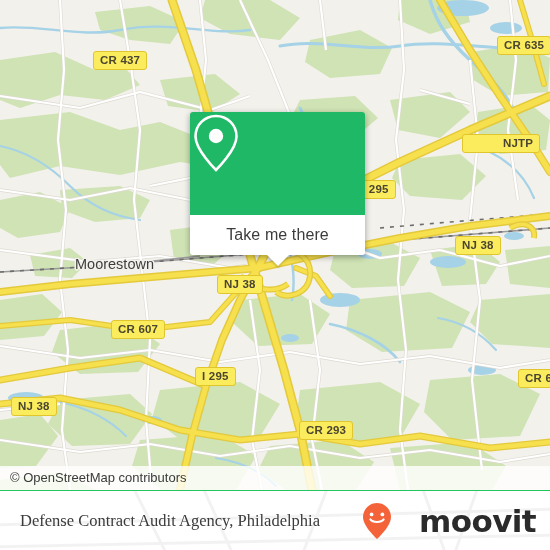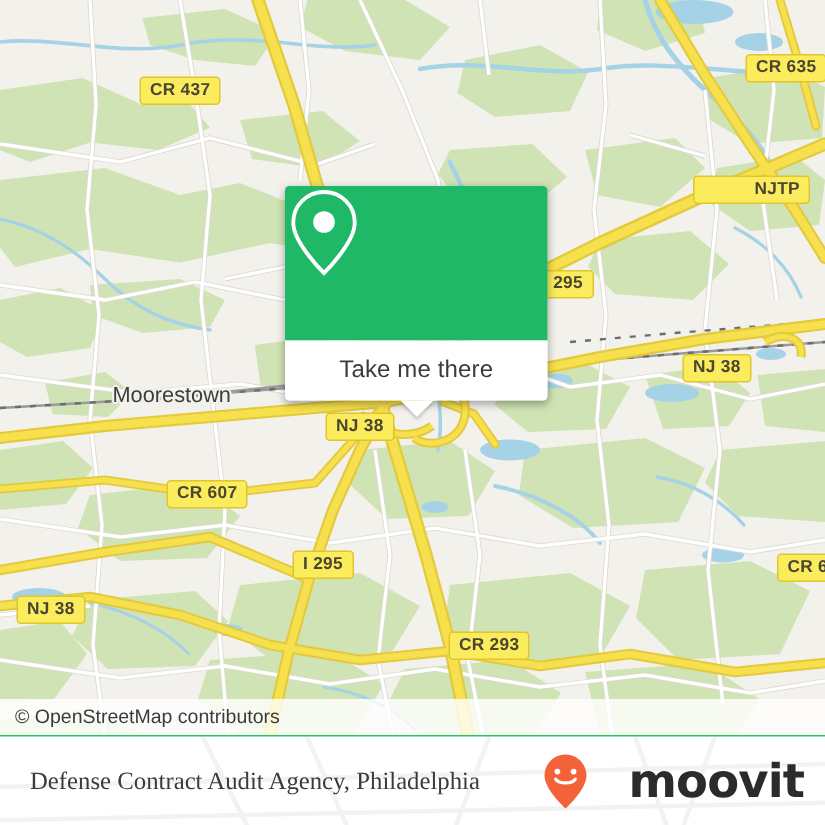--- a/index.html
+++ b/index.html
@@ -36,21 +36,21 @@
     font-size:14.5px;
     font-family:Liberation Sans, sans-serif;
     white-space:nowrap;
     text-shadow:
       1.5px 0 #f3f1ec, -1.5px 0 #f3f1ec, 0 1.5px #f3f1ec, 0 -1.5px #f3f1ec,
       1px 1px #f3f1ec, -1px -1px #f3f1ec, 1px -1px #f3f1ec, -1px 1px #f3f1ec;
   }
 
   
   #popup{
-    position:absolute;left:190px;top:124px;width:175px;
+    position:absolute;left:190px;top:112px;width:175px;
     border-radius:3px;
     box-shadow:0 2px 6px rgba(0,0,0,.35);
     overflow:visible;
     z-index:40;
   }
   #popup-head{
     height:103px;
     background:#1fb866;
     border-radius:3px 3px 0 0;
     display:flex;align-items:center;justify-content:center;
@@ -278,21 +278,21 @@
           <path d="M240,276 C252,290 274,294 288,284"></path>
           <path d="M510,228 C524,220 536,226 534,238"></path>
         </g>
       </g>
     </svg>
 
     <div class="place-label" style="left:75px;top:256px;">Moorestown</div>
 
     <div class="shield" style="left:93px;top:51px;">CR 437</div>
     <div class="shield" style="left:497px;top:36px;">CR 635</div>
-    <div class="shield" style="left:462px;top:117px;padding-left:40px;">NJTP</div>
+    <div class="shield" style="left:462px;top:134px;padding-left:40px;">NJTP</div>
     <div class="shield" style="left:355px;top:180px;">I 295</div>
     <div class="shield" style="left:455px;top:236px;">NJ 38</div>
     <div class="shield" style="left:217px;top:275px;">NJ 38</div>
     <div class="shield" style="left:63px;top:320px;margin-left:48px;">CR 607</div>
     <div class="shield" style="left:195px;top:367px;">I 295</div>
     <div class="shield" style="left:518px;top:369px;">CR 67</div>
     <div class="shield" style="left:11px;top:397px;">NJ 38</div>
     <div class="shield" style="left:299px;top:421px;">CR 293</div>
 
     <div id="popup">

